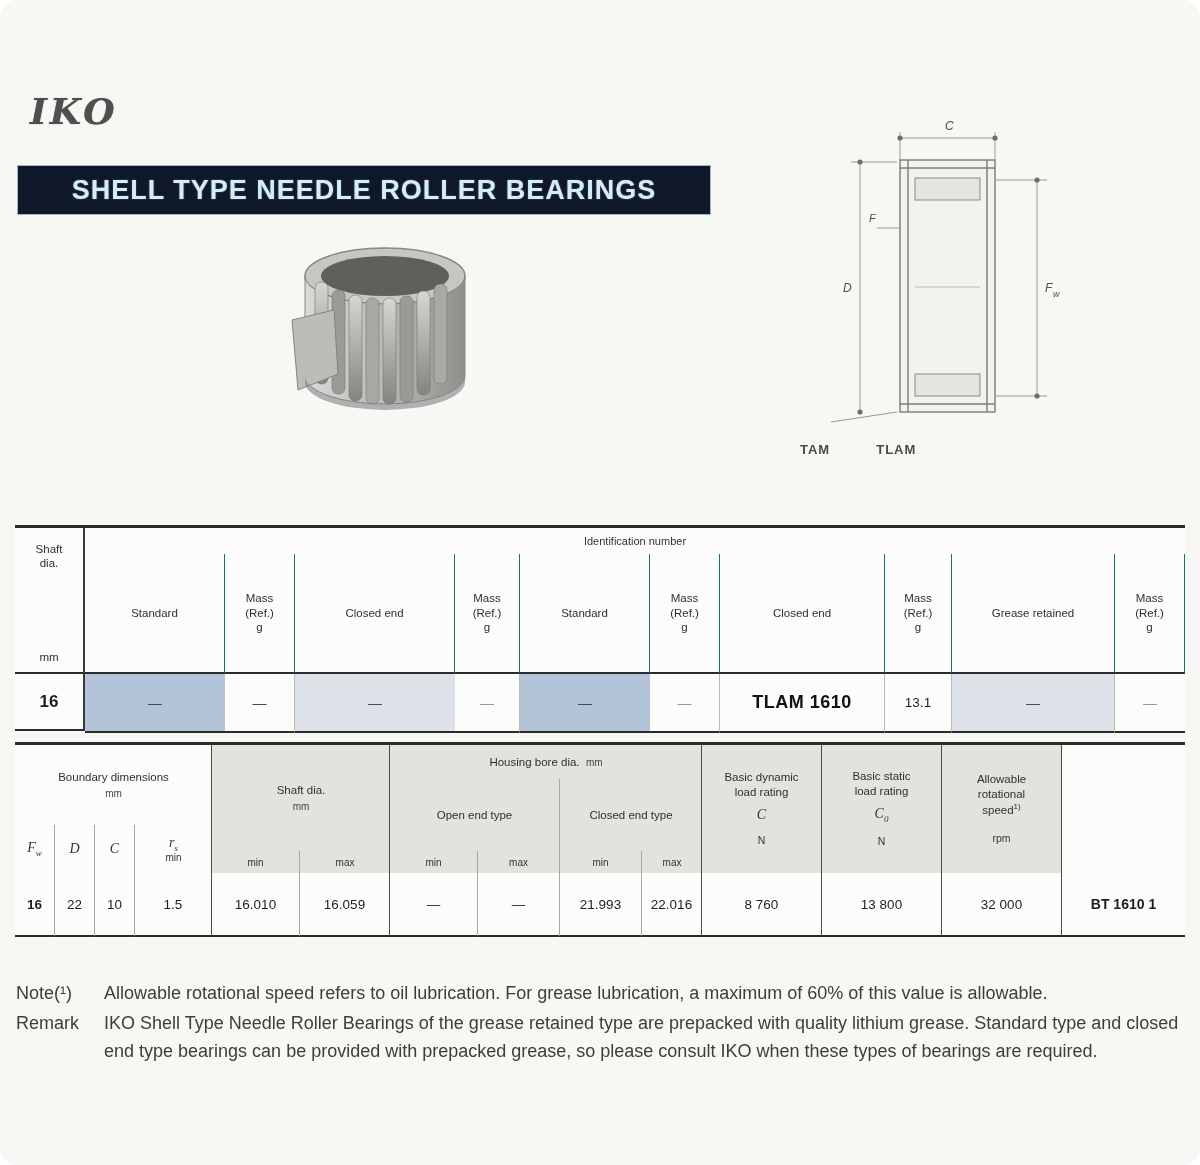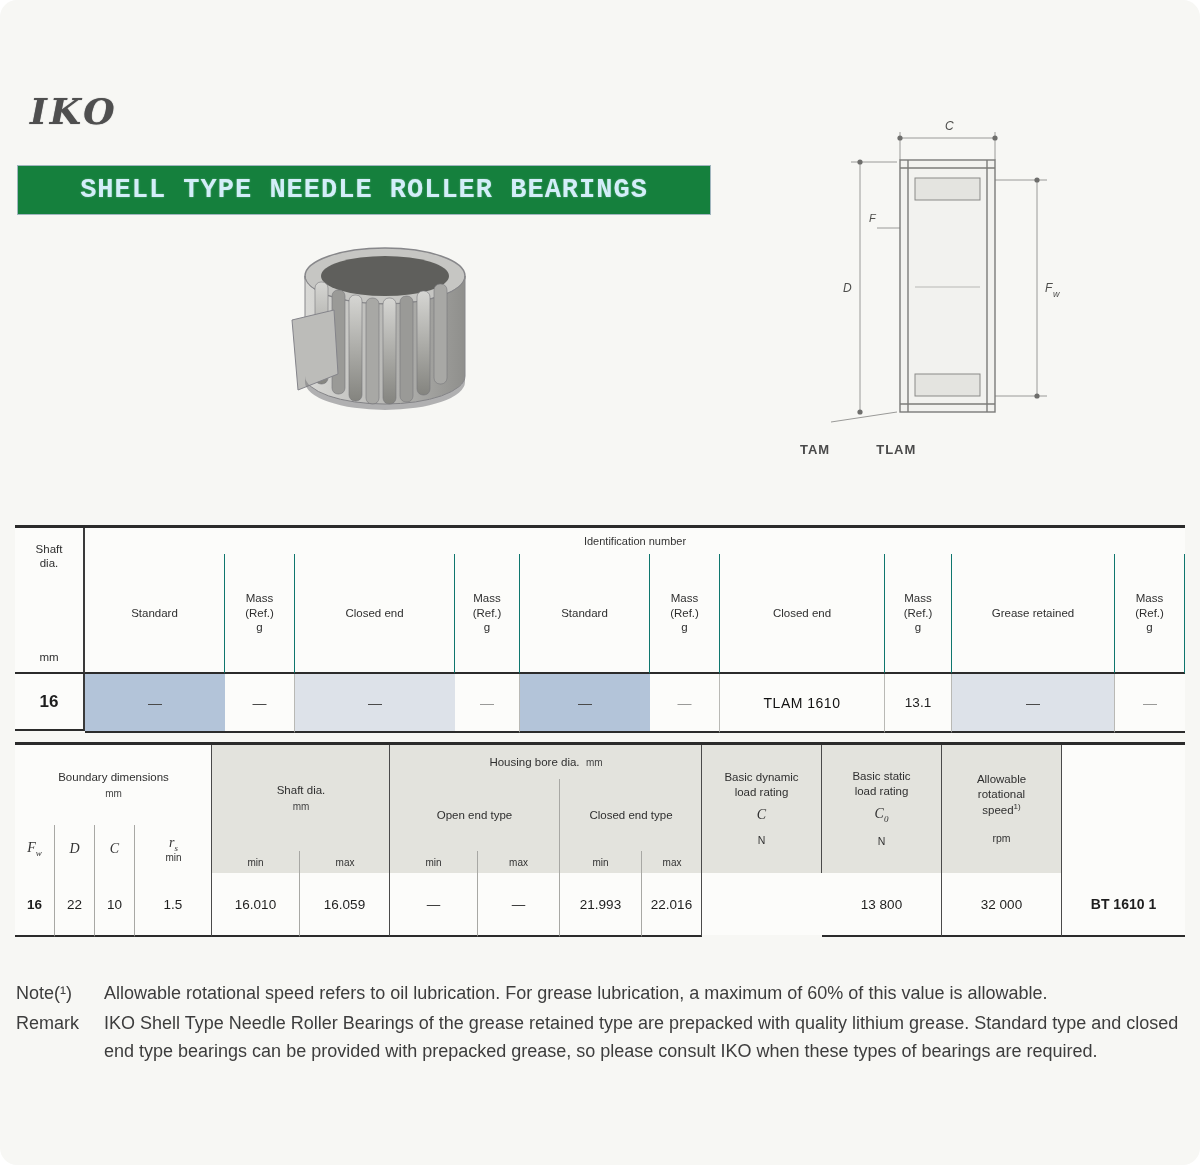--- a/index.html
+++ b/index.html
@@ -57,21 +57,21 @@
   }
   #t1 .idnum{grid-column:2/12;grid-row:1;font-size:11px;color:#333;}
   #t1 .lab{grid-row:2;border-bottom:2px solid #2b2b2b;border-right:1px solid #0f766e;padding:4px 2px;}
   #t1 .lab:last-of-type{border-right:none;}
   #t1 .data{grid-row:3;height:57px;border-bottom:2px solid #2b2b2b;}
   #t1 .data.sep{border-right:1px solid #b9b9b5;}
   #t1 .shaftval{
     grid-column:1;grid-row:3;font-weight:bold;font-size:17px;color:#1d1d1d;
     border-right:2px solid #3a3a3a;border-bottom:2px solid #2b2b2b;
   }
-  #t1 .bold-id{font-weight:normal;font-size:14px;color:#111;letter-spacing:.5px;}
+  #t1 .bold-id{font-weight:bold;font-size:18px;color:#111;letter-spacing:.5px;}
   #t1 .massval{font-size:13.5px;color:#222;}
   
   #t2{
     position:absolute;left:15px;top:742px;width:1170px;
     display:grid;
     grid-template-columns:40px 40px 40px 77px 88px 90px 88px 82px 82px 60px 120px 120px 120px 123px;
     grid-template-rows:34px 46px 26px 22px 62px;
     border-top:3px solid #2b2b2b;
     background:#fcfcfa;
     font-size:11px;
@@ -94,21 +94,21 @@
   #notes .row{display:grid;grid-template-columns:88px 1fr;margin-bottom:2px;}
   #notes .lbl{color:#3d3d3d;}
 </style>
 </head>
 <body>
 
 <div id="page">
 
   <div id="logo">IKO</div>
 
-  <div id="banner" style="background: #15803d; font-family: Liberation Mono, monospace;">
+  <div id="banner" style="background: #0f172a;">
     <span class="t" style="color: rgb(211, 238, 249);">SHELL TYPE NEEDLE ROLLER BEARINGS</span>
   </div>
 
   <svg id="photo" width="205" height="220" viewBox="0 0 205 220">
     <defs>
       <linearGradient id="shellG" x1="0" y1="0" x2="1" y2="0">
         <stop offset="0" stop-color="#d9d9d6"></stop>
           <stop offset="0.5" stop-color="#b9b9b6"></stop>
           <stop offset="1" stop-color="#8f8f8c"></stop>
       </linearGradient>
@@ -307,20 +307,21 @@
     <div class="cell data vline" style="grid-column:1;font-weight:bold">16</div>
     <div class="cell data vline" style="grid-column:2">22</div>
     <div class="cell data vline" style="grid-column:3">10</div>
     <div class="cell data vline-strong" style="grid-column:4">1.5</div>
     <div class="cell data vline" style="grid-column:5">16.010</div>
     <div class="cell data vline-strong" style="grid-column:6">16.059</div>
     <div class="cell data vline dash" style="grid-column:7">—</div>
     <div class="cell data vline dash" style="grid-column:8">—</div>
     <div class="cell data vline" style="grid-column:9">21.993</div>
     <div class="cell data vline-strong" style="grid-column:10">22.016</div>
+    <div class="cell data vline-strong" style="grid-column:11">8 760</div>
     <div class="cell data vline-strong" style="grid-column:12">13 800</div>
     <div class="cell data vline-strong" style="grid-column:13">32 000</div>
     <div class="cell data boldid" style="grid-column:14">BT 1610 1</div>
   </div>
 
   <div id="notes">
     <div class="row">
       <div class="lbl">Note(¹)</div>
       <div>Allowable rotational speed refers to oil lubrication.  For grease lubrication, a maximum of 60% of this value is allowable.</div>
     </div>

